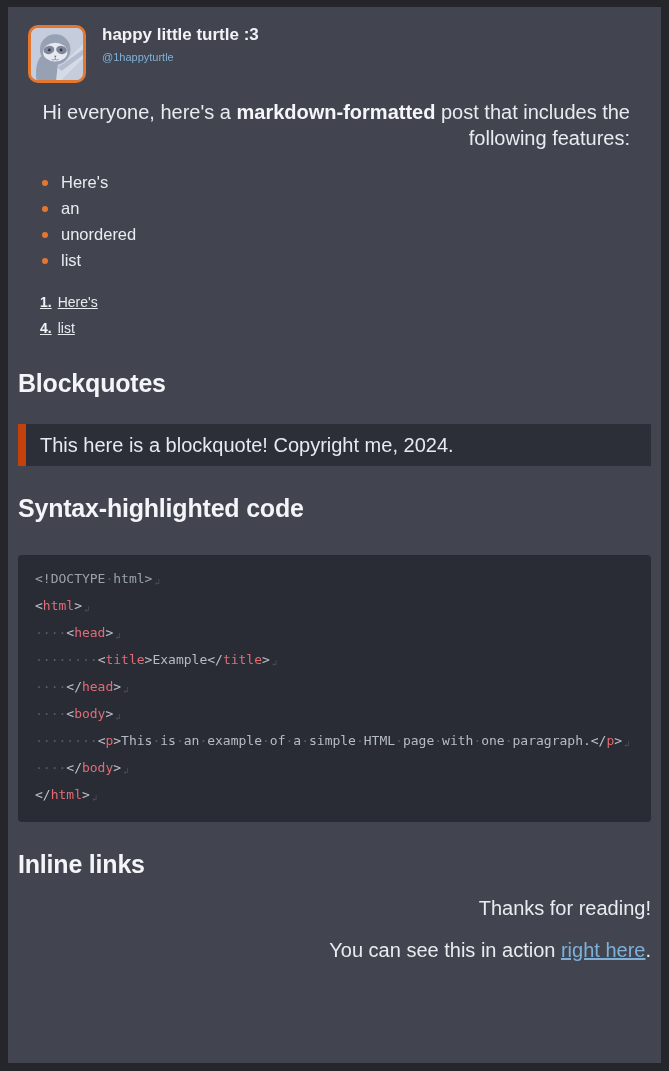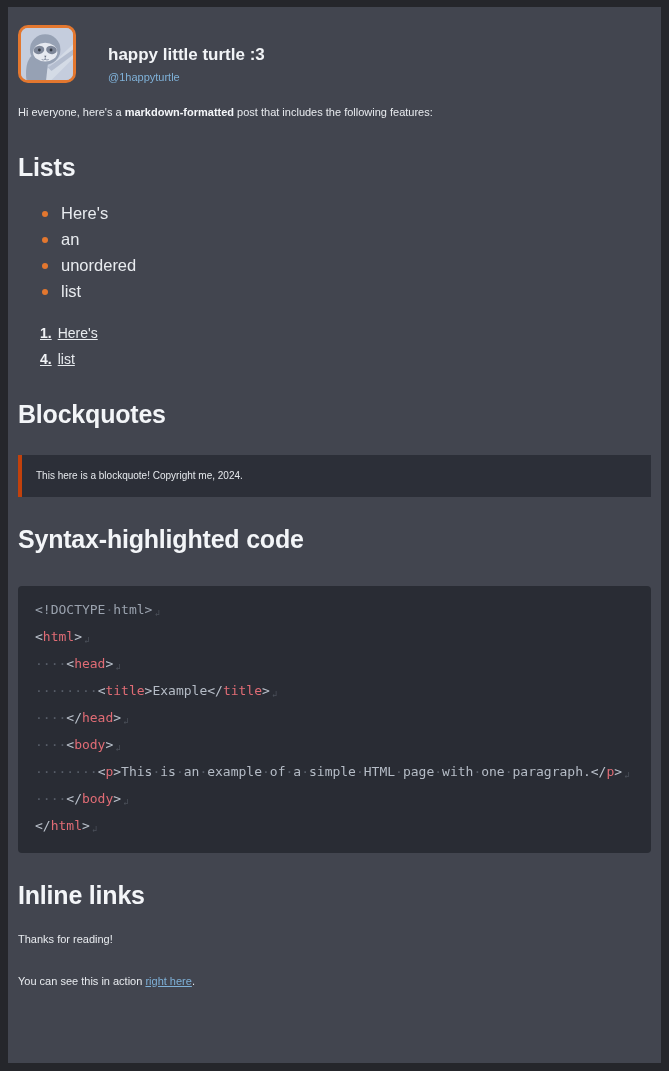--- a/index.html
+++ b/index.html
@@ -4,43 +4,43 @@
 <style>
   * { box-sizing: border-box; }
   html,body { margin:0; padding:0; background:#25262b; }
   body { font-family:"Liberation Sans", sans-serif; }
 
   .frame { width:669px; height:1071px; background:#25262b; padding:7px 8px 8px; }
   .post  { width:653px; height:1056px; background:#42454f; display:flex; flex-direction:column; overflow:hidden; }
   .content { flex:1; padding:18px 10px 0 10px; }
 
   
-  .header { display:flex; align-items:flex-end; gap:32px; }
+  .header { display:flex; align-items:flex-start; gap:16px;margin-left:10px; }
   .avatar { width:58px; height:58px; border:3px solid #e3772f; border-radius:10px; background:#c5cddd; overflow:hidden; flex:none; cursor:pointer; }
   .avatar svg { display:block; width:100%; height:100%; }
   .display-name { font-size:17px; font-weight:bold; color:#f1f3f6; margin-bottom:6px; cursor:pointer; }
   .handle { font-size:11px; color:#7fb1d8; cursor:pointer; }
 
   
-  .intro, .body-p { font-size:11px; line-height:26px; color:#e8ebef; margin:16px 0 0 0; }
+  .intro, .body-p { font-size:20px; line-height:26px; color:#e8ebef; margin:16px 0 0 0;text-align:right; }
   .intro { max-width:612px; }
   .intro strong { color:#f4f6f9; }
 
   h2 { font-size:25px; font-weight:bold; color:#f3f5f8; margin:28px 0 0 0; letter-spacing:-0.2px; }
 
   
   ul.ulist { list-style:none; margin:18px 0 0 0; padding:0 0 0 24px; }
   ul.ulist li { font-size:16.5px; line-height:26px; color:#e8ebef; }
   ul.ulist li::before { content:""; display:inline-block; width:6px; height:6px; border-radius:50%; background:#e3772f; margin-right:13px; vertical-align:2px; }
   ol.olist { list-style:none; margin:16px 0 0 0; padding:0 0 0 22px; }
   ol.olist li { font-size:14px; line-height:26px; color:#e8ebef;text-decoration:underline; }
   ol.olist li .num { font-weight:bold; color:#f1f3f6; margin-right:6px; }
 
   
-  blockquote.quote { margin:26px 0 0 0; background:#2c2f38; border-left:4px solid #c2410c; padding:11px 14px; font-size:10px; line-height:20px; color:#e6e9ed; }
+  blockquote.quote { margin:26px 0 0 0; background:#2c2f38; border-left:8px solid #c2410c; padding:11px 14px; font-size:20px; line-height:20px; color:#e6e9ed; }
 
   
   pre.code { margin:32px 0 0 0; background:#292c34; border-radius:4px; padding:12px 17px; font-family:"DejaVu Sans Mono", monospace; font-size:13px; line-height:24px; overflow:hidden; }
   .code-line { white-space:pre; }
   .tk-gray  { color:#9aa2ae; }
   .tk-punct { color:#bac1cb; }
   .tk-tag   { color:#e06c75; }
   .tk-text  { color:#b5bcc6; }
   .ws       { color:#575d68; }
   .eol      { color:#4b5059; font-size:9px; margin-left:2px; vertical-align:-2px; }
@@ -72,21 +72,20 @@
           </svg>
         </div>
         <div>
           <div class="display-name">happy little turtle :3</div>
           <div class="handle">@1happyturtle</div>
         </div>
       </header>
 
       <p class="intro"><span>Hi everyone, here's a </span><strong>markdown-formatted</strong><span> post that includes the following features:</span></p>
 
-      <h2>Lists</h2>
       <ul class="ulist">
           <li>Here's</li>
           <li>an</li>
           <li>unordered</li>
           <li>list</li>
         </ul>
       <ol class="olist">
           <li><span class="num">1.</span>Here's</li>
           <li><span class="num">4.</span>list</li>
         </ol>

